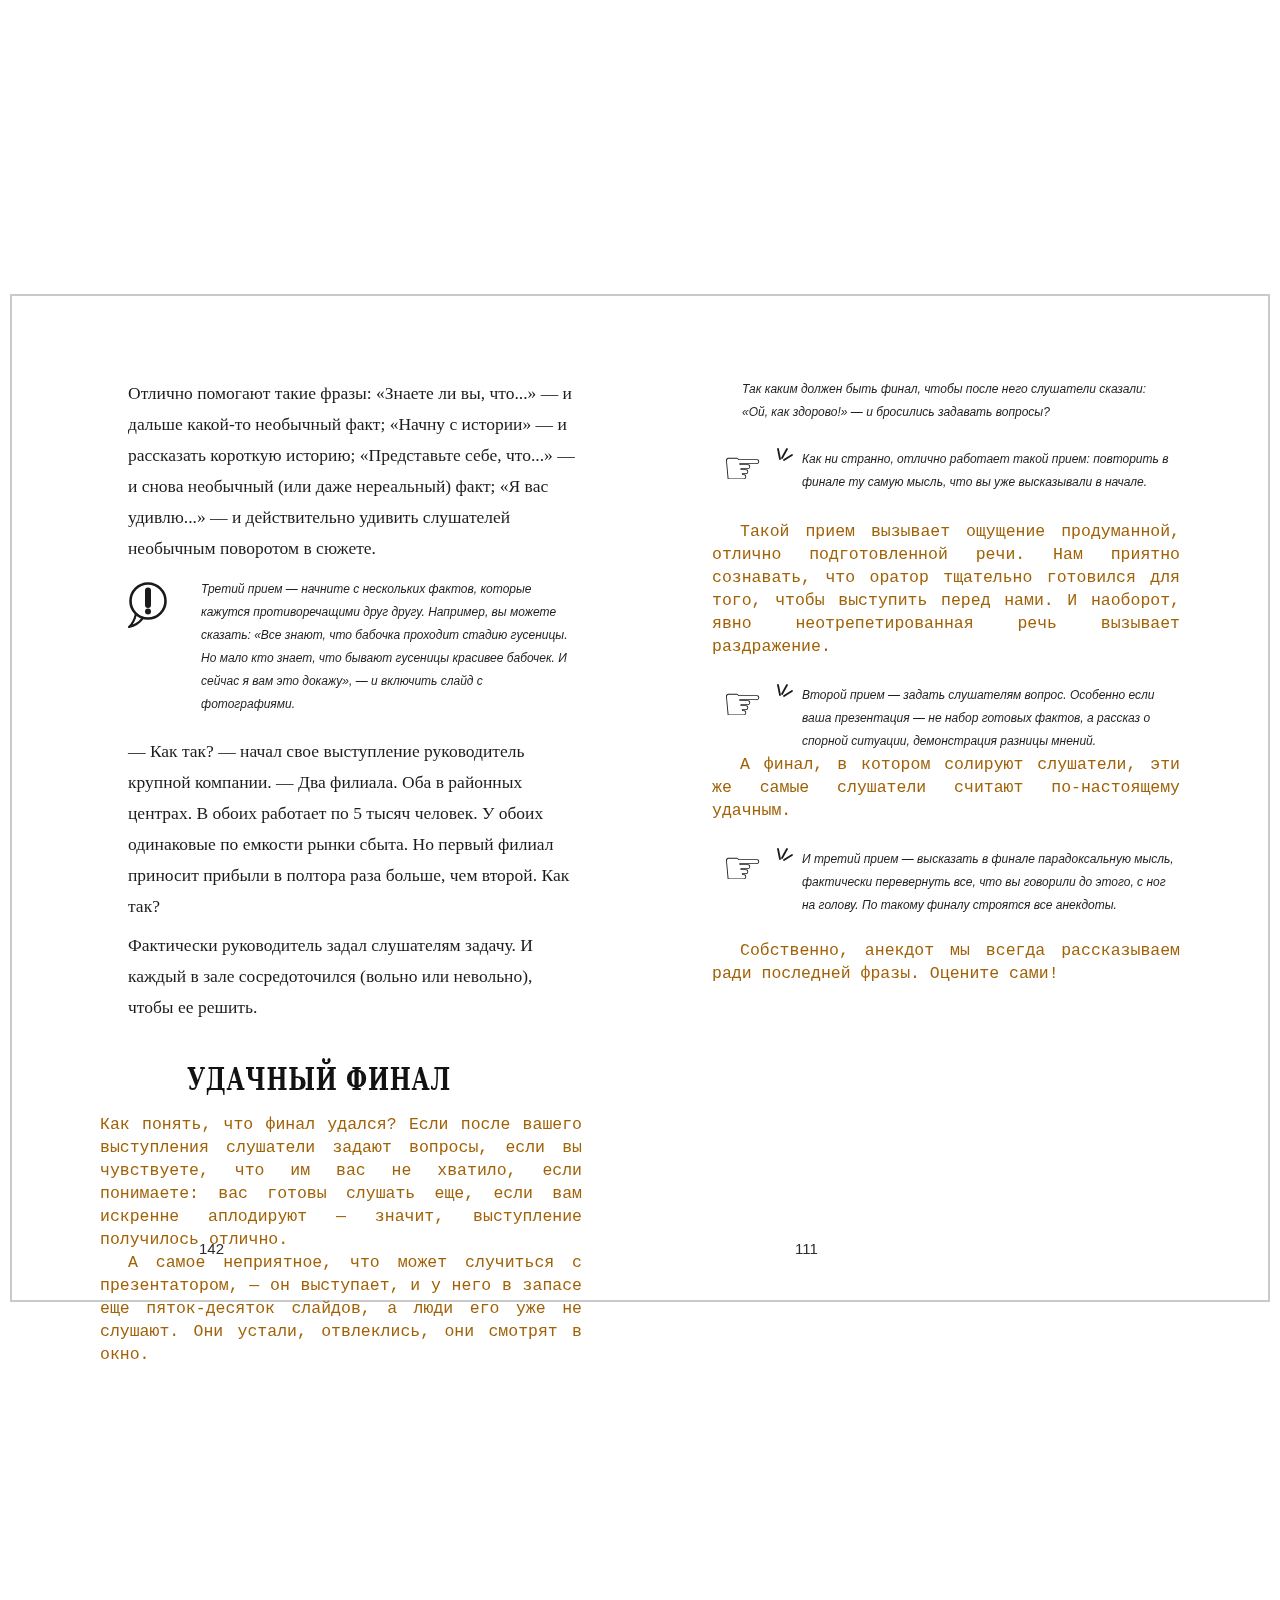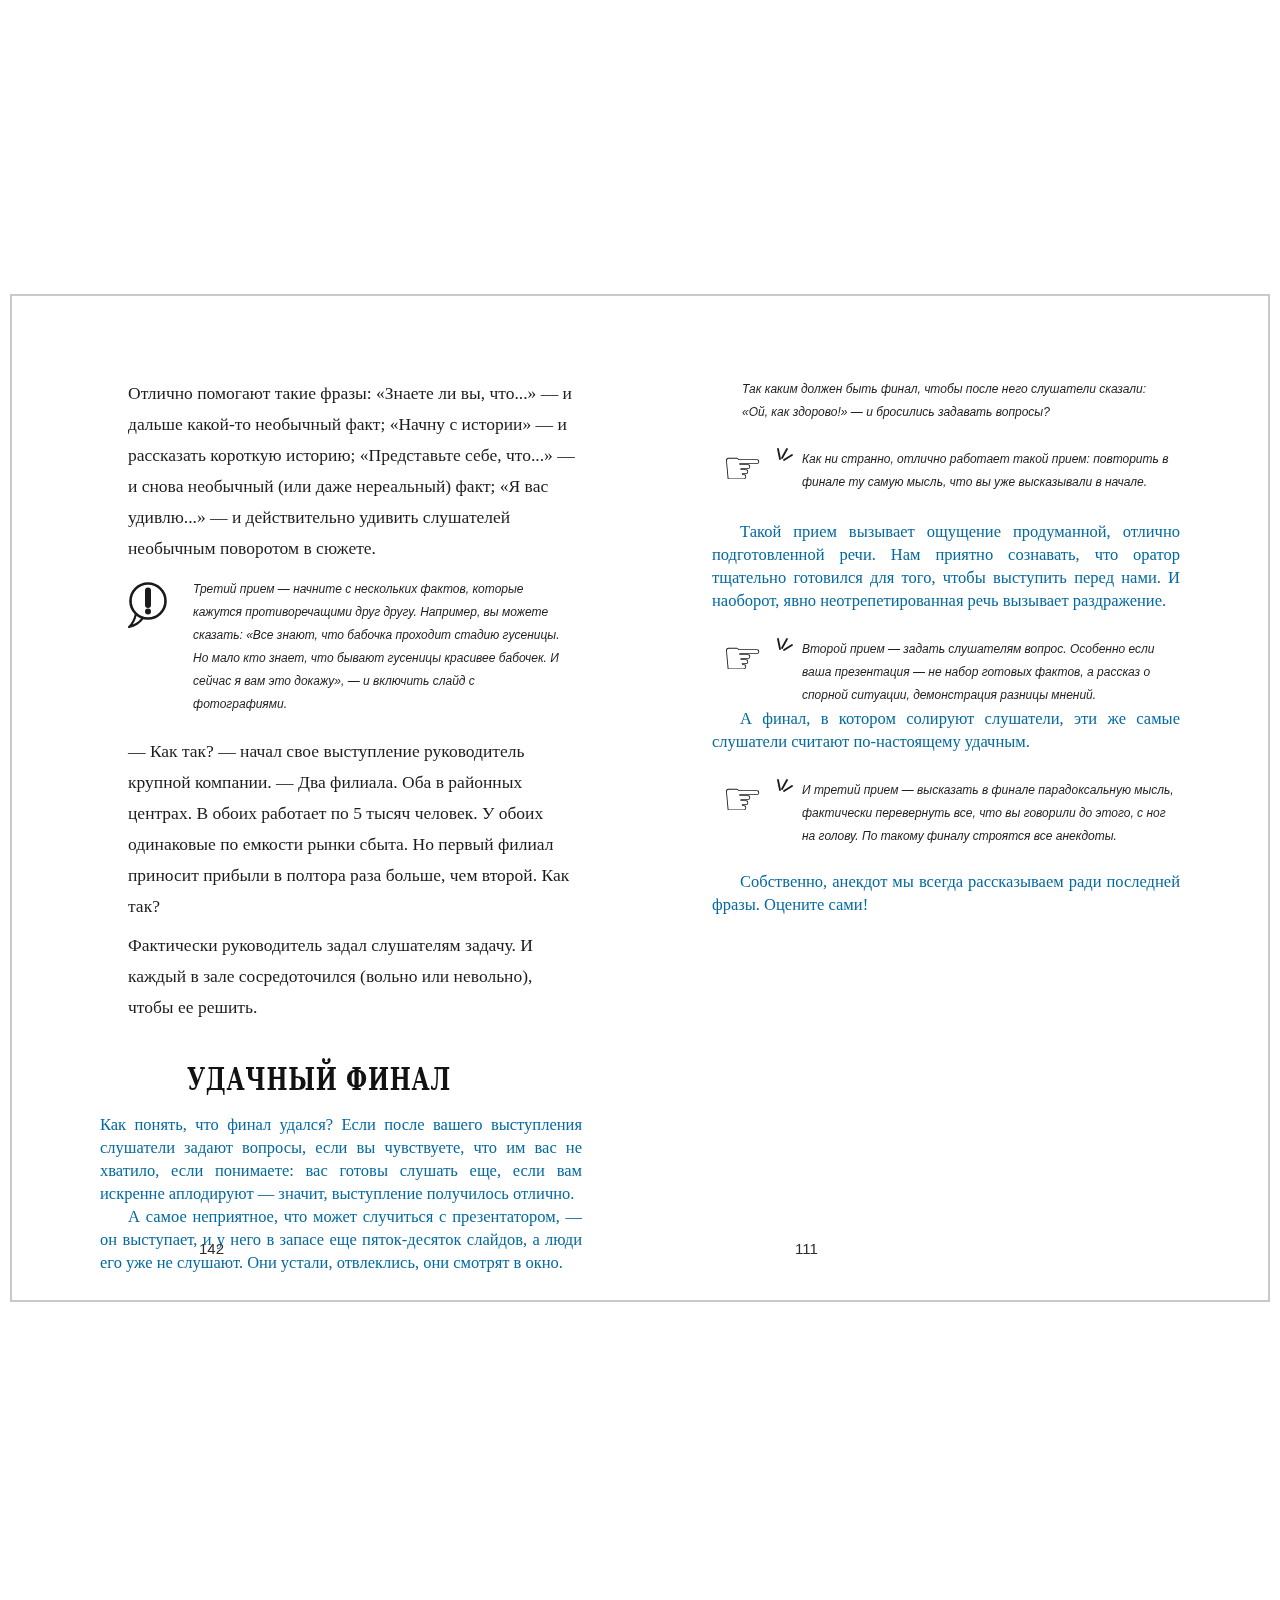--- a/index.html
+++ b/index.html
@@ -8,30 +8,30 @@
   .sheet{position:absolute;left:10px;top:294px;width:1260px;height:1008px;
          background:#ffffff;border:2px solid #c9c9c9;box-sizing:border-box;}
 
   .col{position:absolute;top:82px;}
   .col-left{left:88px;width:482px;}
   .col-right{left:700px;width:468px;}
 
   p{margin:0;}
   .serif{font-family:"Liberation Serif",serif;font-size:17.5px;line-height:31px;
          color:#1c1c1c;margin-left:28px;width:452px;text-align:left;}
-  .sans{font-family:Liberation Serif, serif;font-size:16.5px;line-height:23px;
-        color:#0369a1;text-align:justify;}
+  .sans{font-family:Liberation Mono, monospace;font-size:16.5px;line-height:23px;
+        color:#a16207;text-align:justify;}
   .ind{text-indent:28px;}
   .ital{font-family:"Liberation Sans",sans-serif;font-style:italic;
         font-size:12px;line-height:23px;color:#1f1f1f;}
 
   .intro-ital{margin-left:30px;width:412px;}
 
   .callout{display:flex;align-items:flex-start;}
-  .callout-note{margin:14px 0 0 25px;}
+  .callout-note{margin:14px 0 0 25px;gap:8px;}
   .callout-note .txt{width:367px;margin-left:22px;}
   .callout-hand{margin-left:10px;}
   .callout-hand .txt{width:377px;margin-left:12px;}
 
   .icon-box{flex:0 0 auto;}
   .bubble-box{width:46px;height:50px;margin-top:2px;}
   .hand-box{position:relative;width:68px;height:50px;margin-top:-4px;}
   .hand-glyph{font-family:"DejaVu Sans",sans-serif;font-size:46px;line-height:48px;
               color:#1a1a1a;display:block;}
   .sparkle{position:absolute;top:-1px;right:-4px;}

